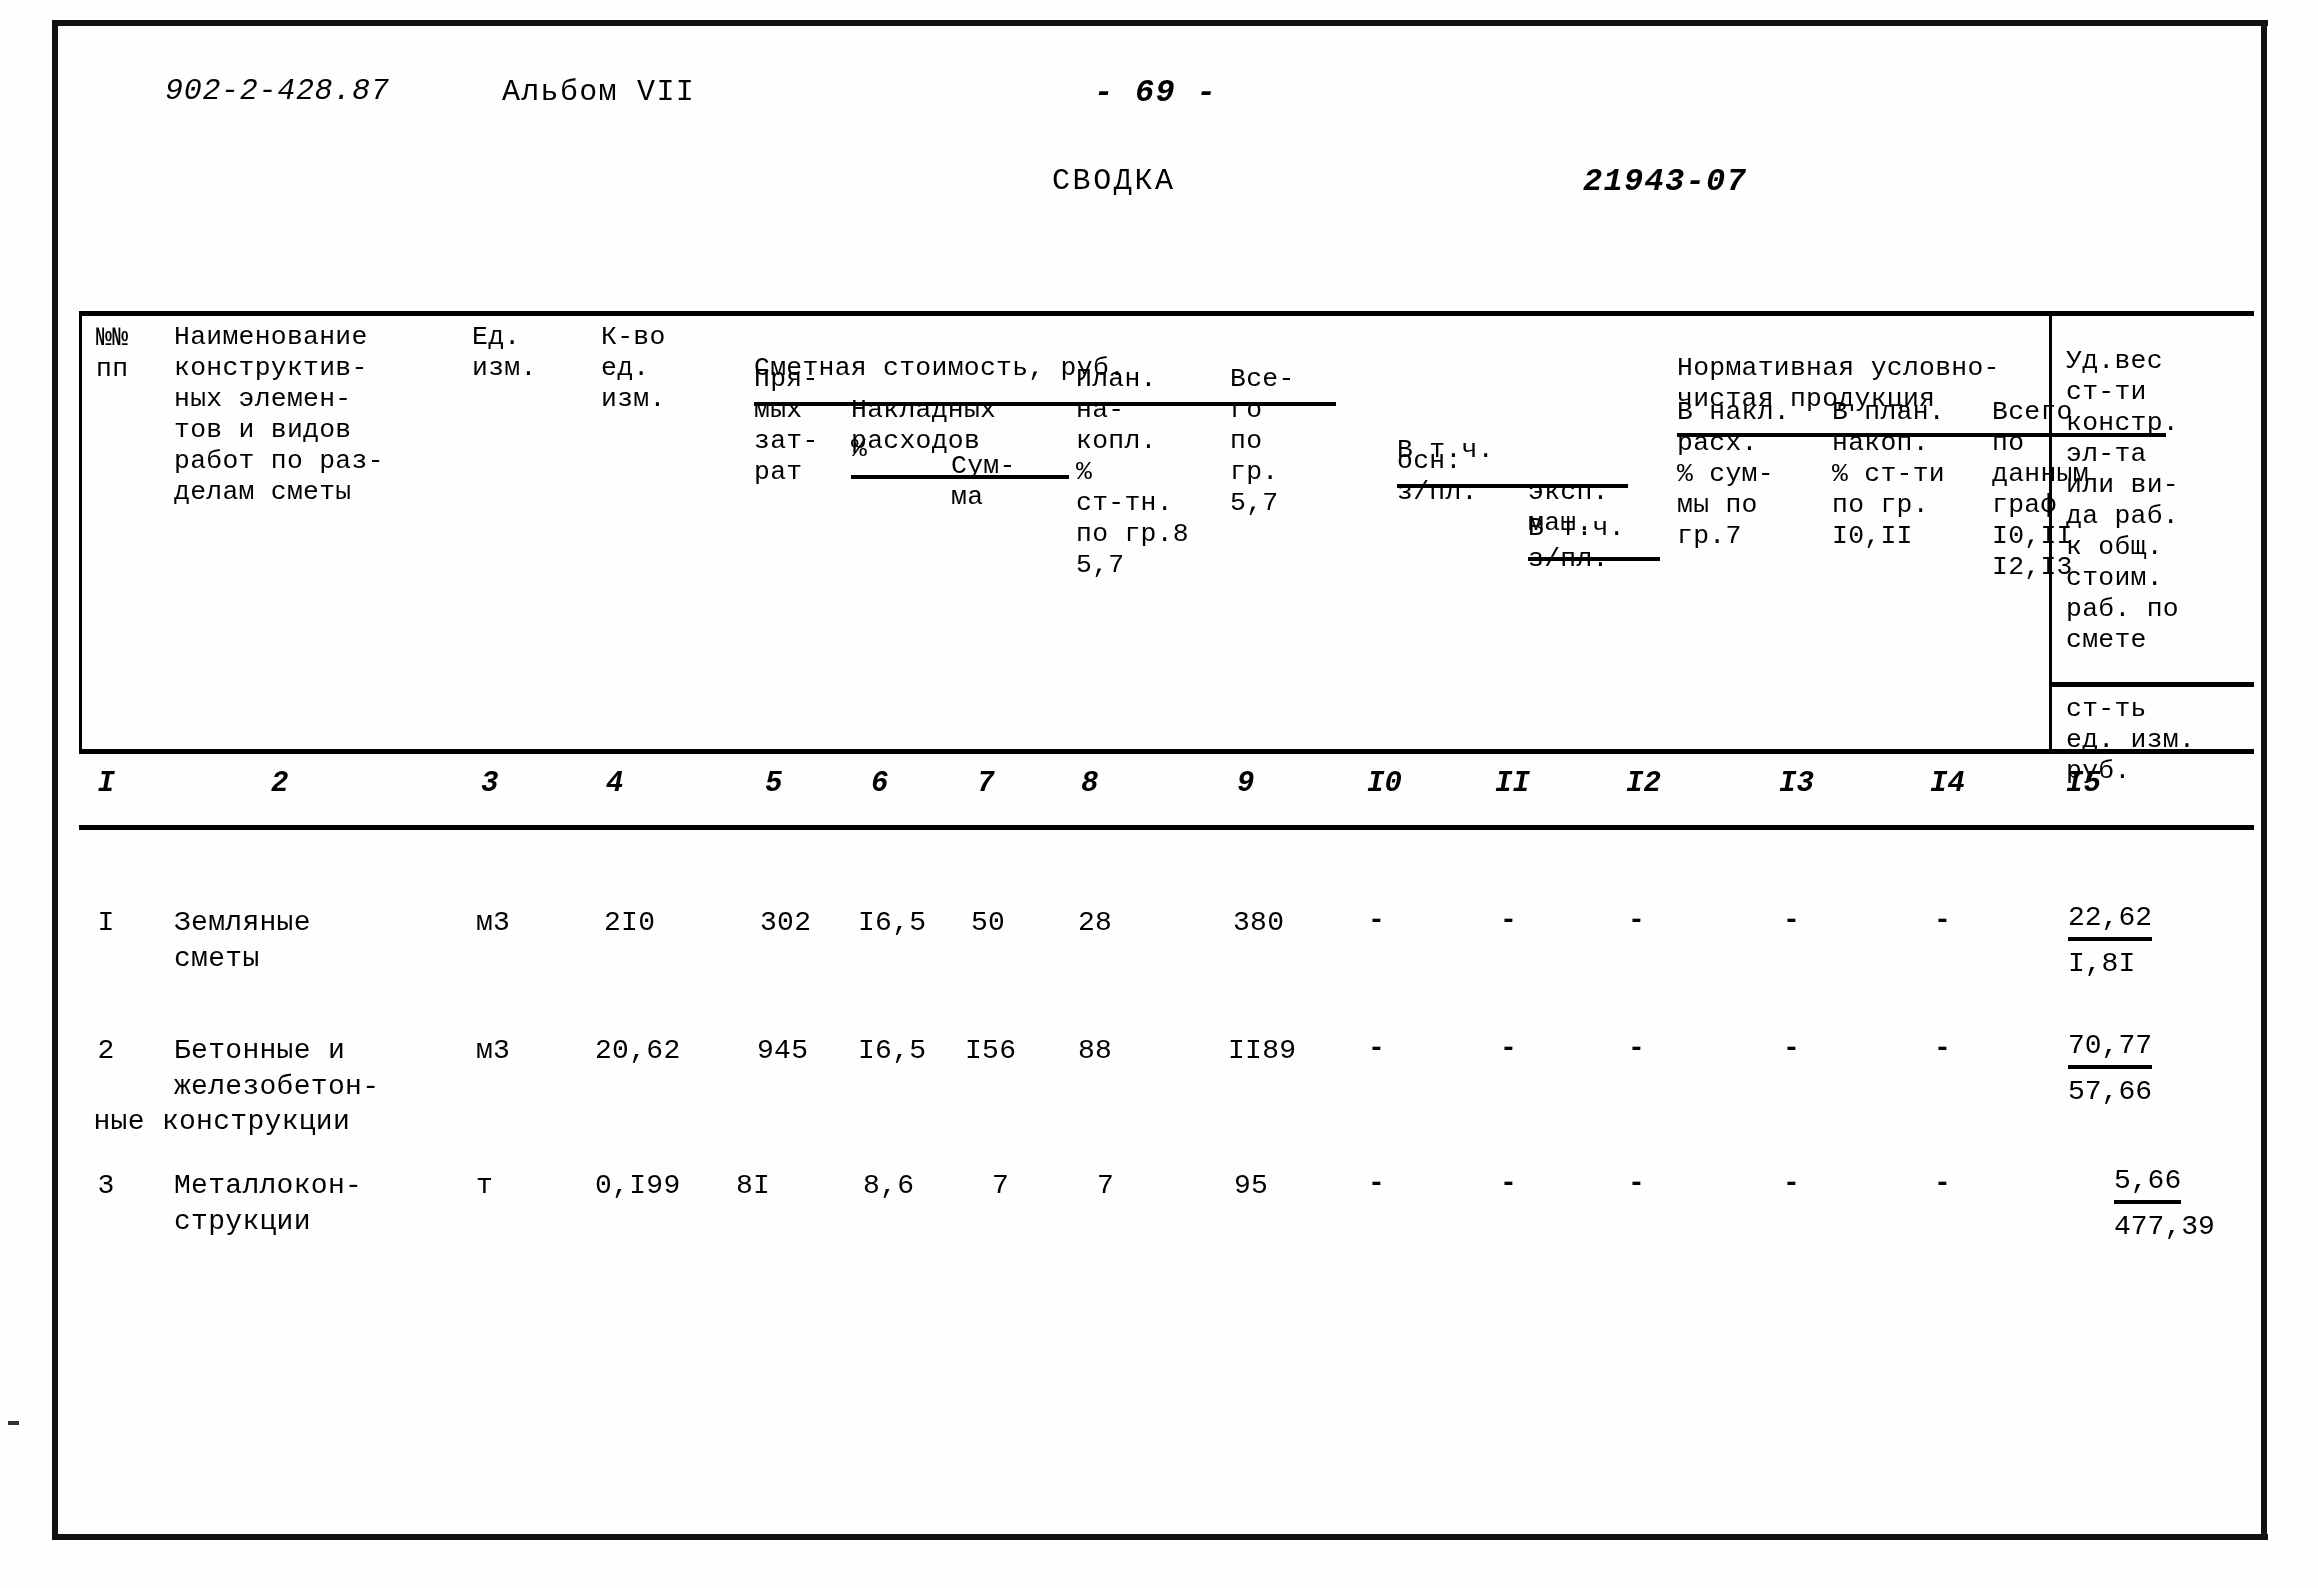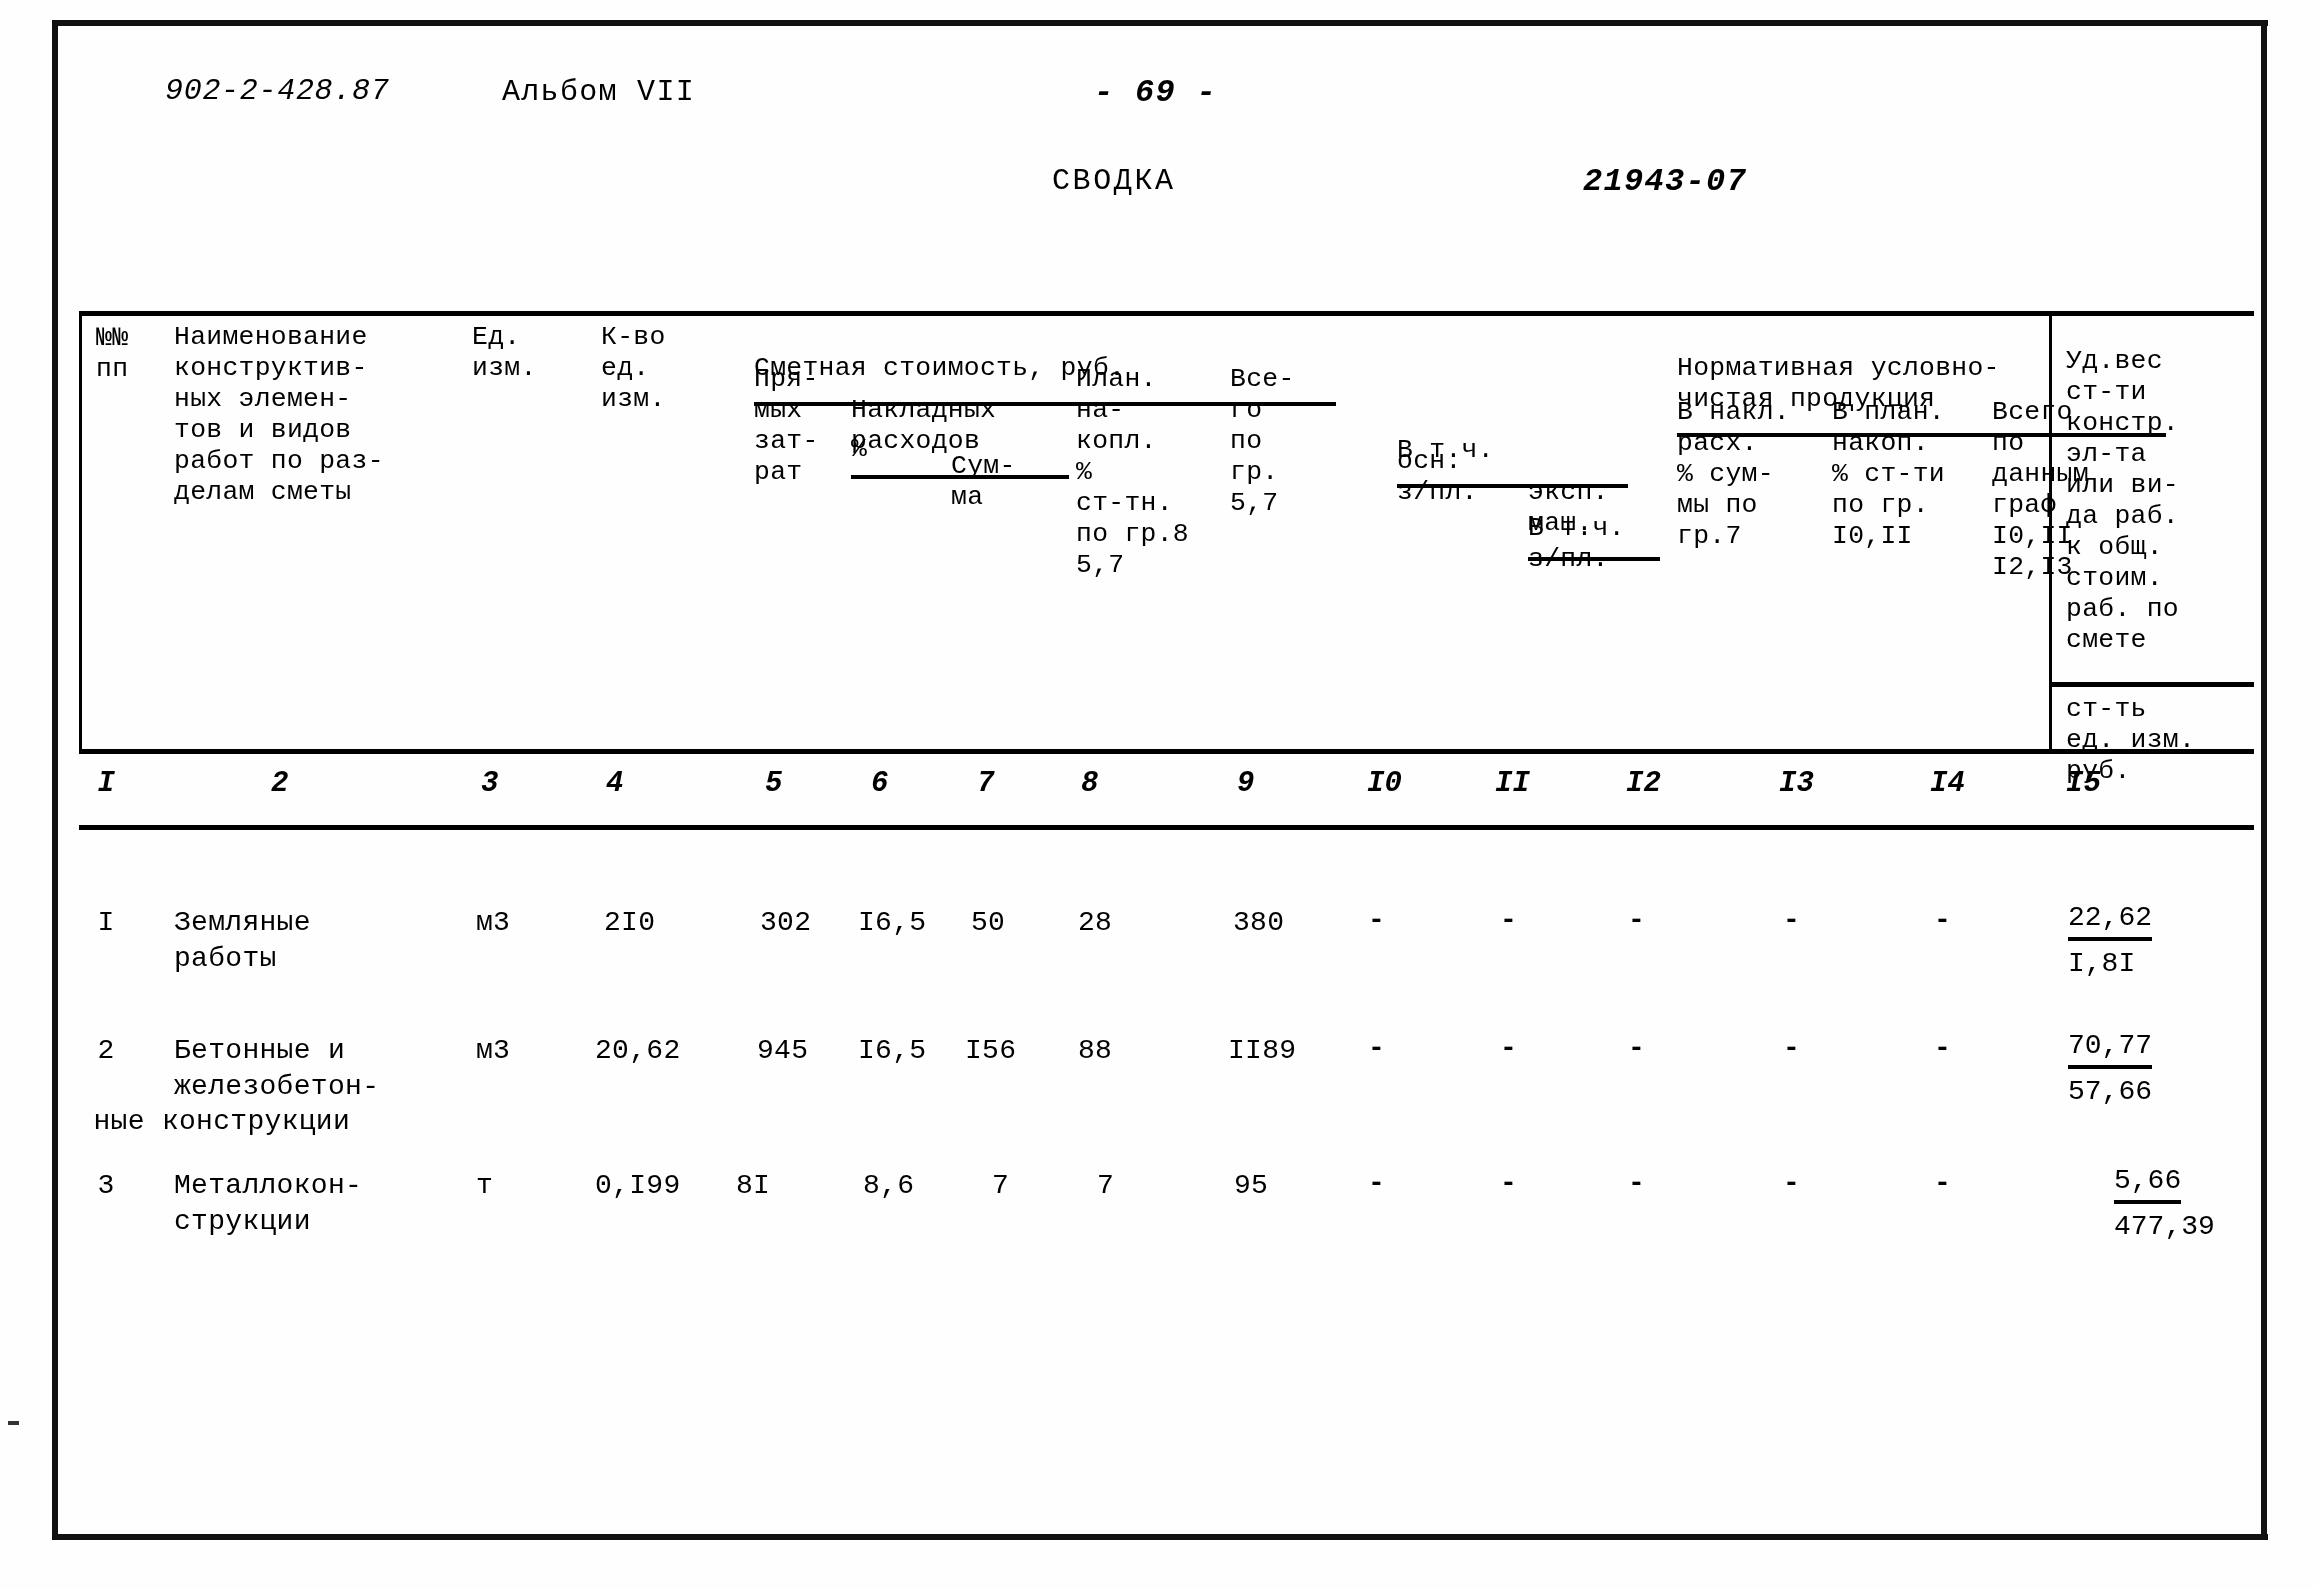--- a/index.html
+++ b/index.html
@@ -322,21 +322,21 @@
     <div class="colnum" style="left:1288px; top:456px;">I0</div>
     <div class="colnum" style="left:1416px; top:456px;">II</div>
     <div class="colnum" style="left:1547px; top:456px;">I2</div>
     <div class="colnum" style="left:1700px; top:456px;">I3</div>
     <div class="colnum" style="left:1851px; top:456px;">I4</div>
     <div class="colnum" style="left:1987px; top:456px;">I5</div>
 
     <div>
       <div class="cell" style="left:18.5px;   top:594px; width:73px;">I</div>
       <div class="cell" style="left:95px;  top:594px; width:297px;">Земляные
-работы</div>
+сметы</div>
       <div class="cell" style="left:397px;  top:594px; width:93px;">м3</div>
       <div class="cell" style="left:525px;  top:594px; width:119px;">2I0</div>
       <div class="cell" style="left:681px; top:594px; width:99px;">302</div>
       <div class="cell" style="left:779px; top:594px; width:99px;">I6,5</div>
       <div class="cell" style="left:892px; top:594px; width:86px;">50</div>
       <div class="cell" style="left:999px; top:594px; width:86px;">28</div>
       <div class="cell" style="left:1154px; top:594px; width:106px;">380</div>
       <div class="dash" style="left:1289px; top:594px;">-</div>
       <div class="dash" style="left:1421px; top:594px;">-</div>
       <div class="dash" style="left:1549px; top:594px;">-</div>

